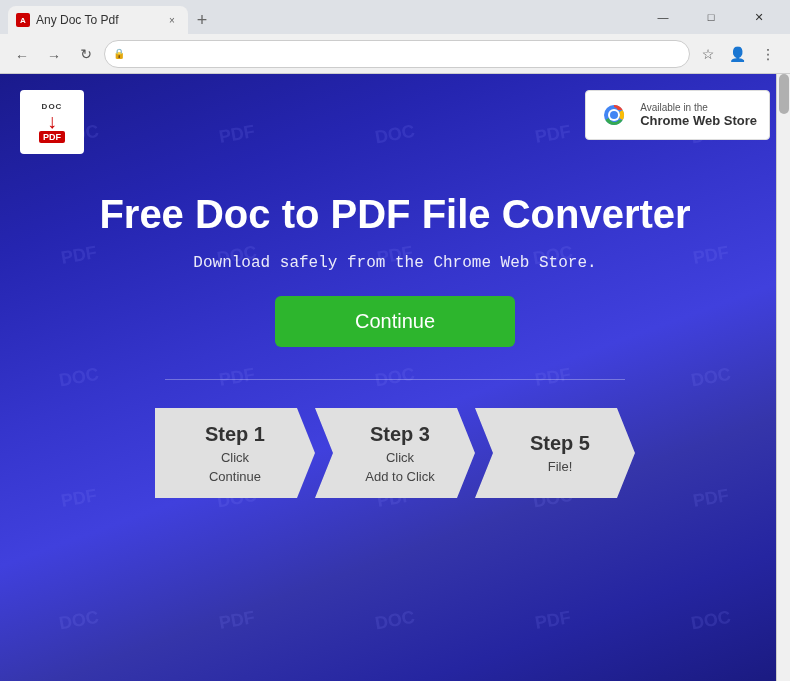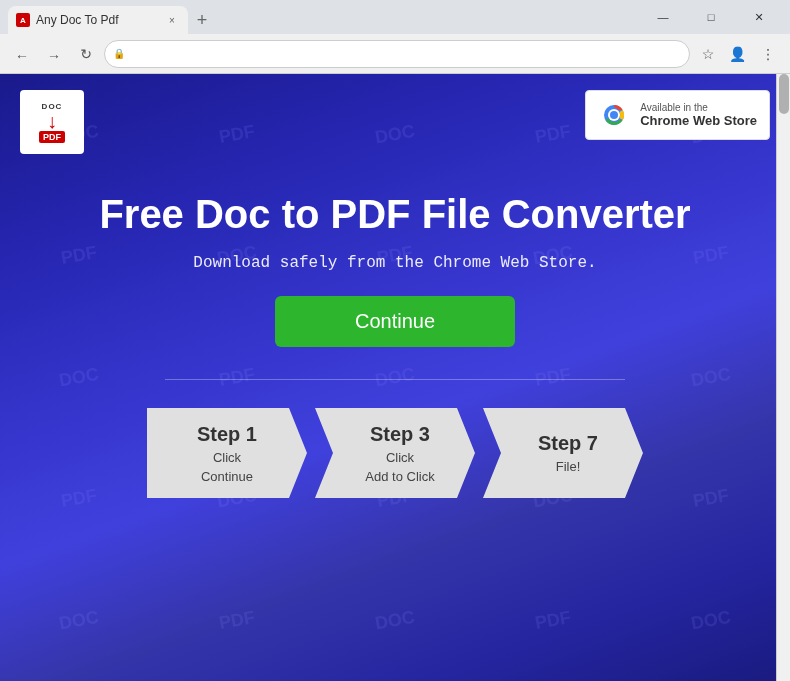--- a/index.html
+++ b/index.html
@@ -333,21 +333,21 @@
       width: 460px;
       height: 1px;
       background: rgba(255,255,255,0.3);
       margin-bottom: 28px;
     }
 
     
     .steps-container {
       display: flex;
       align-items: flex-start;
-      gap: 8px;
+      gap: 0;
       position: relative;
       z-index: 2;
     }
 
     .step-arrow {
       position: relative;
       background: #e0e0e0;
       height: 90px;
       display: flex;
       flex-direction: column;
@@ -503,21 +503,21 @@
             <span class="step-number">Step 1</span>
             <span class="step-action">Click</span>
             <span class="step-action">Continue</span>
           </div>
           <div class="step-arrow">
             <span class="step-number">Step 3</span>
             <span class="step-action">Click</span>
             <span class="step-action">Add to Click</span>
           </div>
           <div class="step-arrow">
-            <span class="step-number">Step 7</span>
+            <span class="step-number">Step 5</span>
             <span class="step-action">File!</span>
           </div>
         </div>
       </div>
 
       <div class="scrollbar">
         <div class="scroll-thumb"></div>
       </div>
     </div>
   </div>

